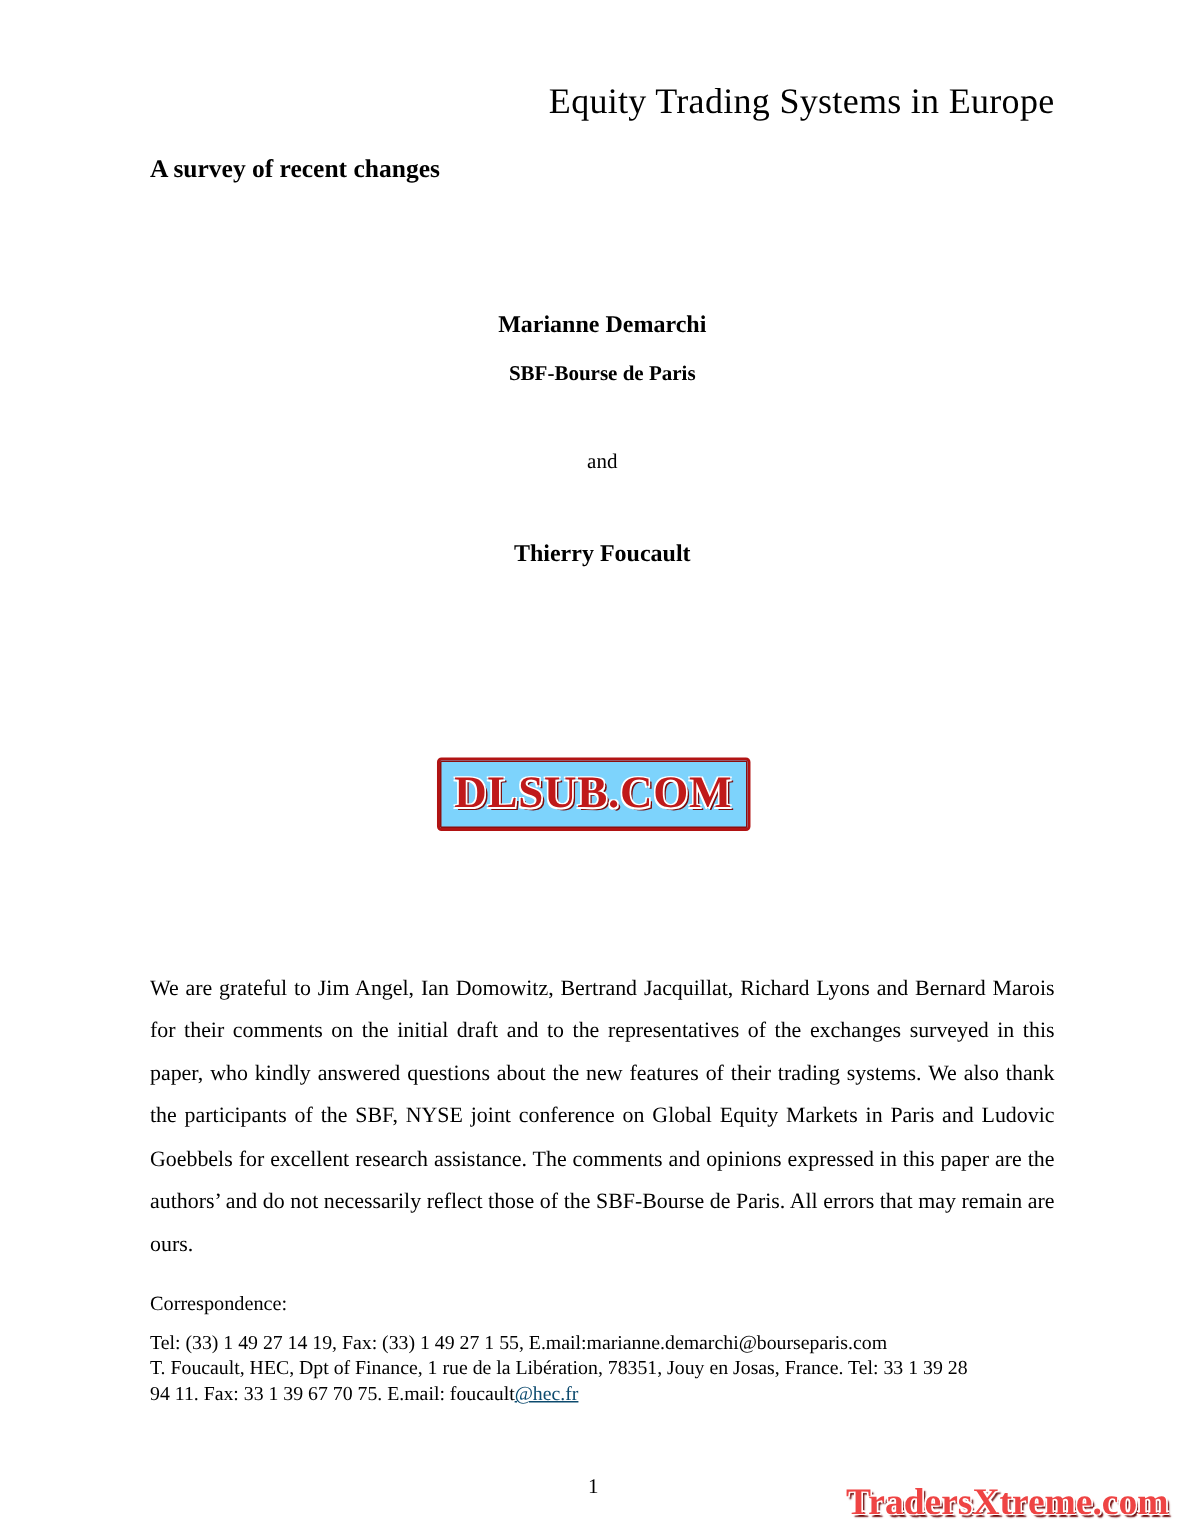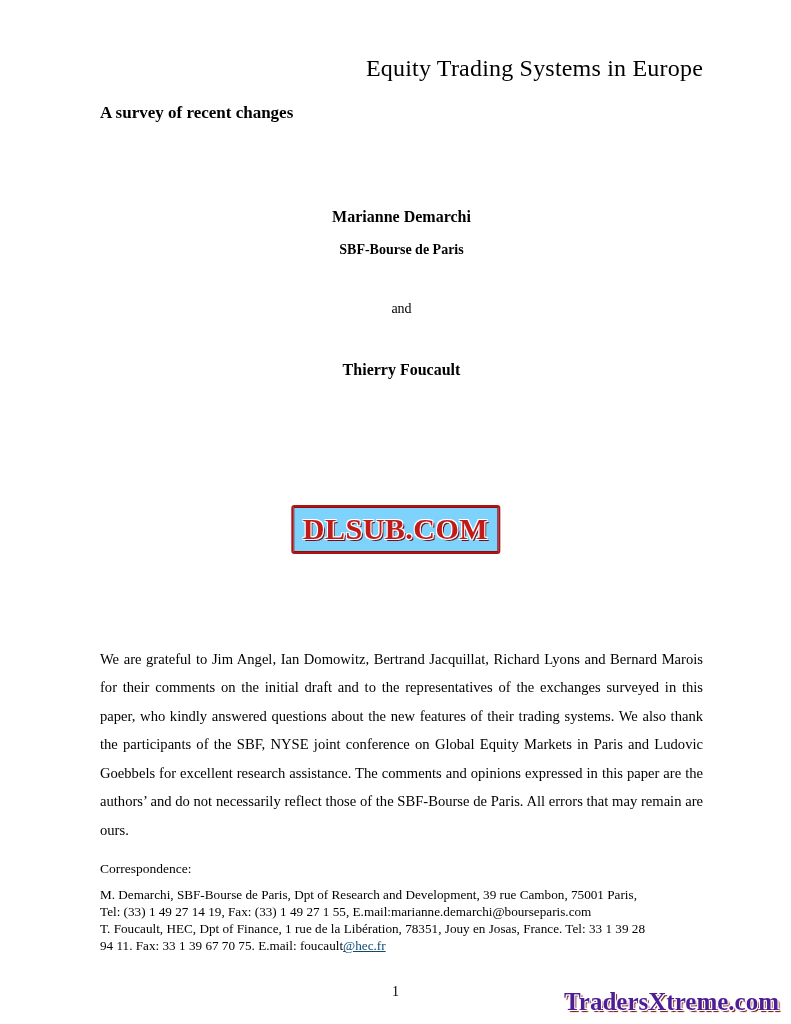--- a/index.html
+++ b/index.html
@@ -69,21 +69,21 @@
     white-space: nowrap;
   }
 
   .wm-bottomright {
     position: absolute;
     right: 12px;
     bottom: 8px;
     font-family: "Liberation Serif", serif;
     font-weight: bold;
     font-size: 25px;
-    color: #4c1d95;
+    color: #ef4444;
     text-shadow:
       -1px -1px 0 #ffffff,
        1px -1px 0 #ffffff,
       -1px  1px 0 #ffffff,
        1px  1px 0 #ffffff,
        2px 2px 1px #6f0909;
     white-space: nowrap;
     user-select: none;
   }
 
@@ -197,21 +197,20 @@
 
   <div class="wm-center">
     <div class="wm-text">DLSUB.COM</div>
   </div>
 
   <div class="ack">We are grateful to Jim Angel, Ian Domowitz, Bertrand Jacquillat, Richard Lyons and Bernard Marois for their comments on the initial draft and to the representatives of the exchanges surveyed in this paper, who kindly answered questions about the new features of their trading systems. We also thank the participants of the SBF, NYSE joint conference on Global Equity Markets in Paris and Ludovic Goebbels for excellent research assistance. The comments and opinions expressed in this paper are the authors’ and do not necessarily reflect those of the SBF-Bourse de Paris. All errors that may remain are ours.</div>
 
   <div class="corr-head">Correspondence:</div>
 
   <div class="corr-body">
-    <div>M. Demarchi, SBF-Bourse de Paris, Dpt of Research and Development, 39 rue Cambon, 75001 Paris,</div>
     <div>Tel: (33) 1 49 27 14 19, Fax: (33) 1 49 27 1 55, E.mail:marianne.demarchi@bourseparis.com</div>
     <div>T. Foucault, HEC, Dpt of Finance, 1 rue de la Libération, 78351, Jouy en Josas, France. Tel: 33 1 39 28</div>
     <div><span>94 11. Fax: 33 1 39 67 70 75. E.mail: foucault</span><a class="link" href="#">@hec.fr</a></div>
   </div>
 
   <div class="page-number">1</div>
 
   <div class="wm-bottomright">TradersXtreme.com</div>
 
 </div>

